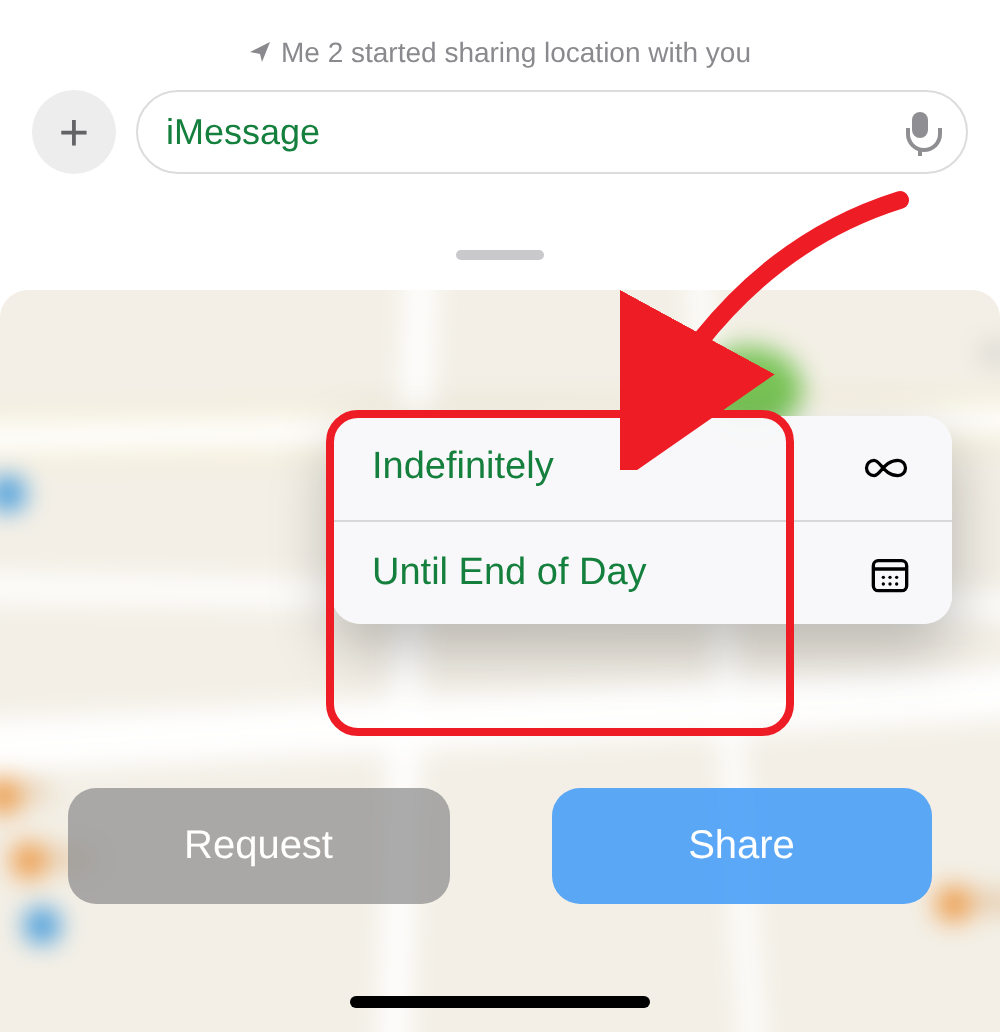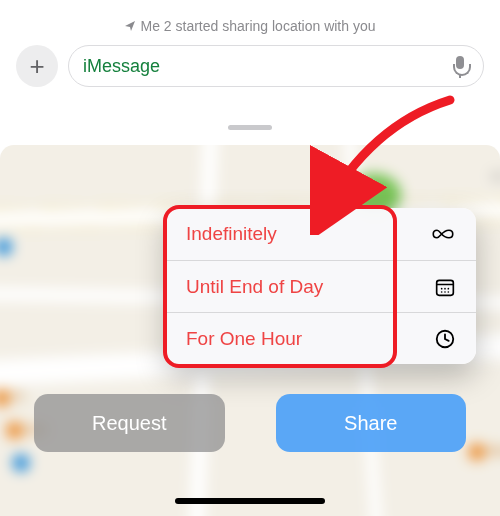--- a/index.html
+++ b/index.html
@@ -41,21 +41,21 @@
   .map-bg .p4 { top: 290px; left: 452px; background: #e8903a; }
   .map-bg .p5 { top: 100px; left: 14px; background: #2f8fd6; }
   .map-bg .lab { position: absolute; font-size: 12px; color: #9a8f7a; white-space: nowrap; }
   .map-bg .l3 { top: 36px; left: 472px; color: #a0a0a0; }
   .map-bg .l4 { top: 240px; left: 30px; color: #c07a2e; }
   .map-bg .l5 { top: 270px; left: 42px; color: #c07a2e; }
   .map-bg .l6 { top: 290px; left: 470px; color: #c07a2e; }
 
   
   .menu { position: absolute; top: 208px; left: 166px; width: 310px; background: rgba(248,248,250,0.98); border-radius: 14px; box-shadow: 0 12px 30px rgba(0,0,0,0.25); overflow: hidden; }
-  .menu-row { display: flex; align-items: center; justify-content: space-between; height: 52px; padding: 0 20px 0 20px; font-size: 19px; color: #ef4444; gap: 17px; }
+  .menu-row { display: flex; align-items: center; justify-content: space-between; height: 52px; padding: 0 20px 0 20px; font-size: 19px; color: #15803d; gap: 17px; }
   .menu-row + .menu-row { border-top: 1px solid #d8d8da; }
 
   
   .red-box { position: absolute; top: 205px; left: 163px; width: 234px; height: 163px; border: 4px solid #ee1c25; border-radius: 16px; pointer-events: none; }
 
   
   .arrow { position: absolute; top: 95px; left: 310px; width: 150px; height: 140px; pointer-events: none; }
 
   
   .bottom-btns { position: absolute; left: 34px; right: 34px; top: 394px; height: 58px; display: flex; gap: 18px; }
@@ -138,29 +138,20 @@
             <line x1="2" y1="9" x2="22" y2="9" stroke="#000" stroke-width="2"></line>
             <circle cx="8" cy="14" r="1" fill="#000"></circle>
             <circle cx="12" cy="14" r="1" fill="#000"></circle>
             <circle cx="16" cy="14" r="1" fill="#000"></circle>
             <circle cx="8" cy="18" r="1" fill="#000"></circle>
             <circle cx="12" cy="18" r="1" fill="#000"></circle>
             <circle cx="16" cy="18" r="1" fill="#000"></circle>
           </svg>
       </span>
     </div>
-    <div class="menu-row">
-      <span>For One Hour</span>
-      <span class="row-icon">
-        <svg width="22" height="22" viewBox="0 0 24 24">
-            <circle cx="12" cy="12" r="9" fill="none" stroke="#000" stroke-width="2"></circle>
-            <path d="M12 7v5l4 2" fill="none" stroke="#000" stroke-width="2" stroke-linecap="round"></path>
-          </svg>
-      </span>
-    </div>
   </div>
 
   <div class="red-box"></div>
 
   <svg class="arrow" viewBox="0 0 150 140">
     <defs>
       <marker id="ah" markerWidth="10" markerHeight="10" refX="6" refY="5" orient="auto">
         <path d="M0 0 L10 5 L0 10 z" fill="#ee1c25"></path>
       </marker>
     </defs>

